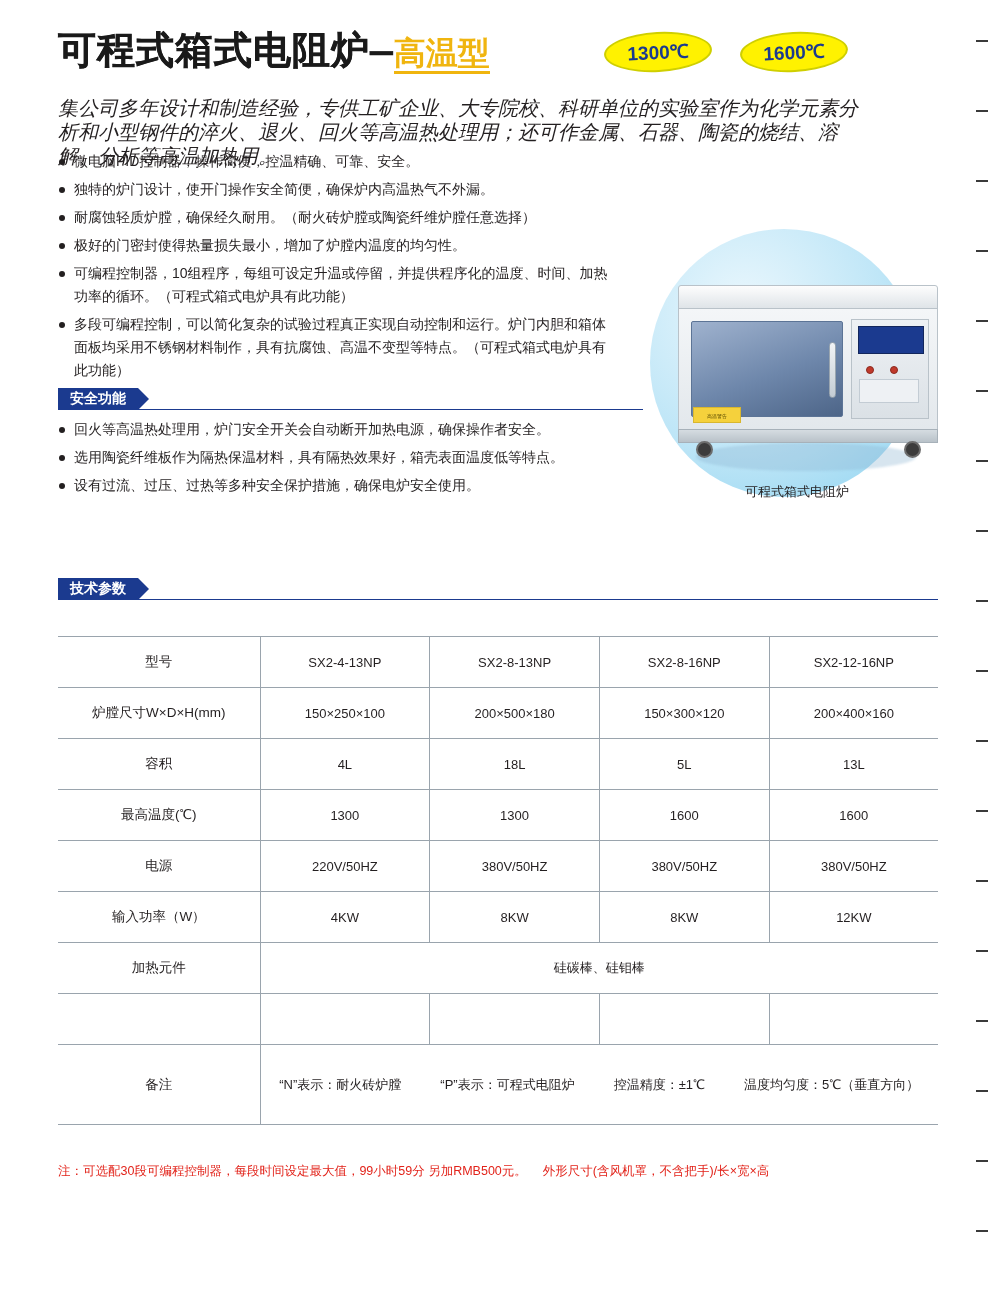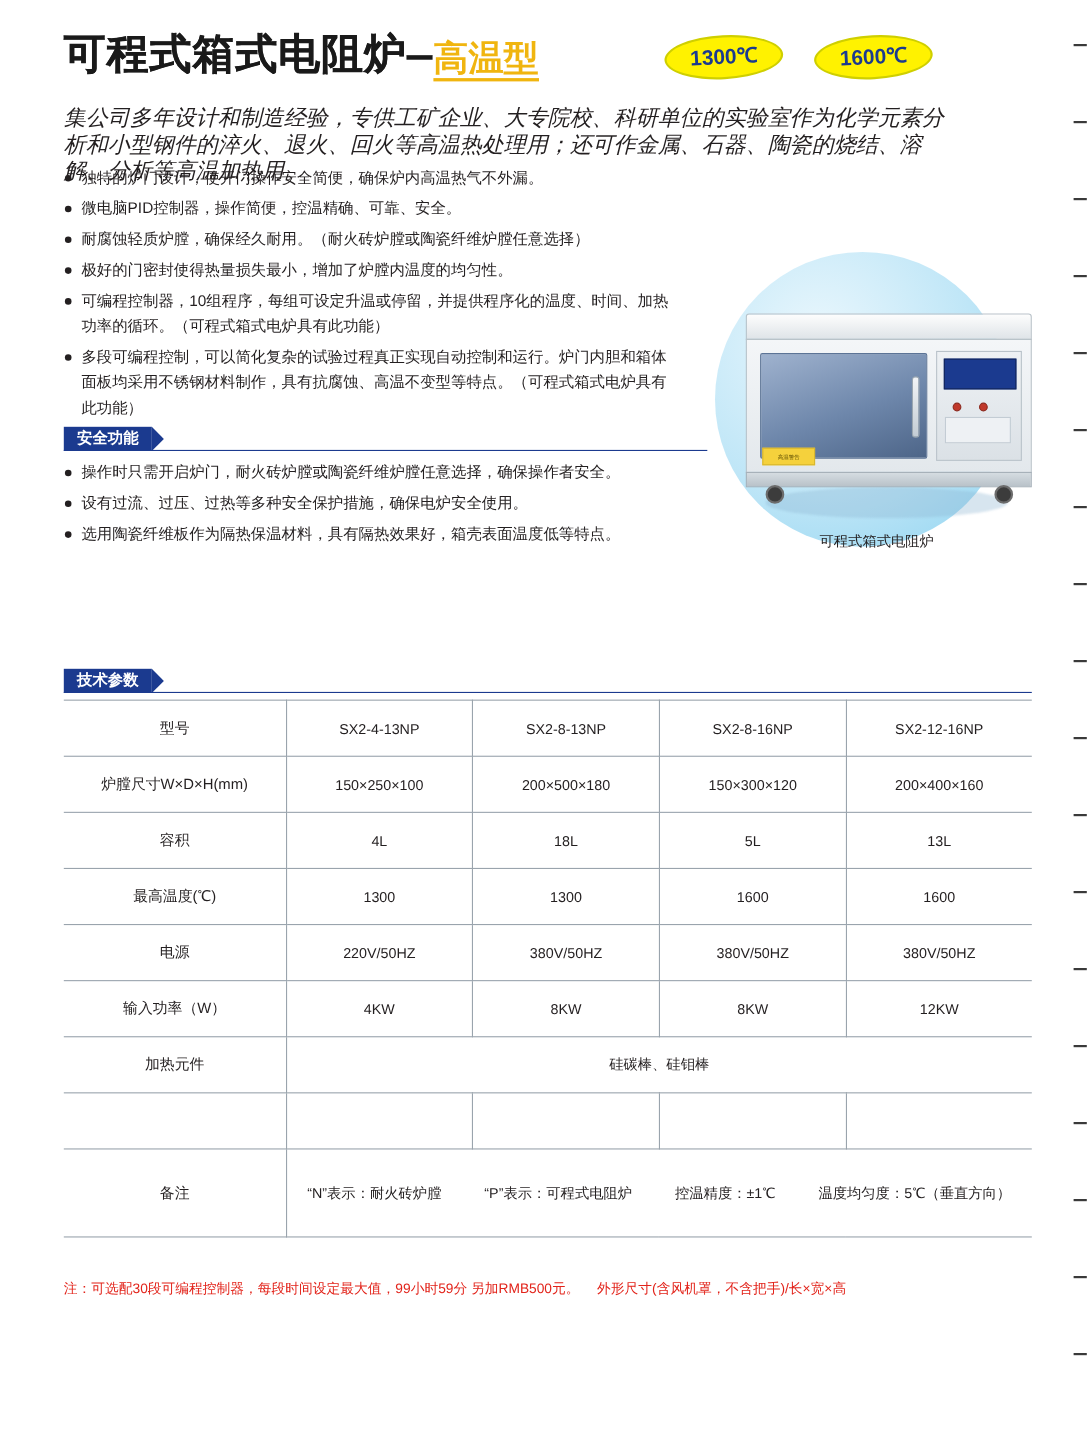--- a/index.html
+++ b/index.html
@@ -293,21 +293,21 @@
     left: 0; top: 258px;
     width: 322px;
     text-align: center;
     font-size: 13px;
     color: #231f20;
   }
 
   
   #sec-tech {
     position: absolute;
-    left: 58px; top: 608px;
+    left: 58px; top: 578px;
     width: 880px;
   }
   table.params {
     position: absolute;
     left: 58px; top: 636px;
     width: 880px;
     border-collapse: collapse;
     font-size: 13px;
   }
   table.params td {
@@ -367,38 +367,38 @@
   <div class="header">
     <span class="title-main">可程式箱式电阻炉—</span><span class="title-sub">高温型</span>
   </div>
   <div class="badge b1">1300℃</div>
   <div class="badge b2">1600℃</div>
 
   <div class="intro">集公司多年设计和制造经验，专供工矿企业、大专院校、科研单位的实验室作为化学元素分析和小型钢件的淬火、退火、回火等高温热处理用；还可作金属、石器、陶瓷的烧结、溶解、分析等高温加热用。</div>
 
   <div class="sec" id="sec-features">
     <ul class="bullets">
+      <li>微电脑PID控制器，操作简便，控温精确、可靠、安全。</li>
       <li>独特的炉门设计，使开门操作安全简便，确保炉内高温热气不外漏。</li>
-      <li>微电脑PID控制器，操作简便，控温精确、可靠、安全。</li>
       <li>耐腐蚀轻质炉膛，确保经久耐用。（耐火砖炉膛或陶瓷纤维炉膛任意选择）</li>
       <li>极好的门密封使得热量损失最小，增加了炉膛内温度的均匀性。</li>
       <li style="width:560px">可编程控制器，10组程序，每组可设定升温或停留，并提供程序化的温度、时间、加热功率的循环。（可程式箱式电炉具有此功能）</li>
       <li style="width:560px">多段可编程控制，可以简化复杂的试验过程真正实现自动控制和运行。炉门内胆和箱体面板均采用不锈钢材料制作，具有抗腐蚀、高温不变型等特点。（可程式箱式电炉具有此功能）</li>
     </ul>
   </div>
 
   <div class="sec" id="sec-safety">
     <div class="sec-head">
       <span class="tag">安全功能</span>
       <span class="rule"></span>
     </div>
     <ul class="bullets">
-      <li>操作时只需开启炉门，耐火砖炉膛或陶瓷纤维炉膛任意选择，确保操作者安全。</li>
+      <li>回火等高温热处理用，炉门安全开关会自动断开加热电源，确保操作者安全。</li>
+      <li>选用陶瓷纤维板作为隔热保温材料，具有隔热效果好，箱壳表面温度低等特点。</li>
       <li>设有过流、过压、过热等多种安全保护措施，确保电炉安全使用。</li>
-      <li>选用陶瓷纤维板作为隔热保温材料，具有隔热效果好，箱壳表面温度低等特点。</li>
     </ul>
   </div>
 
 
   <div class="product">
     <div class="blue-circle"></div>
     <div class="shadow-ell"></div>
     <div class="furnace">
       <div class="f-top"></div>
       <div class="f-body">

